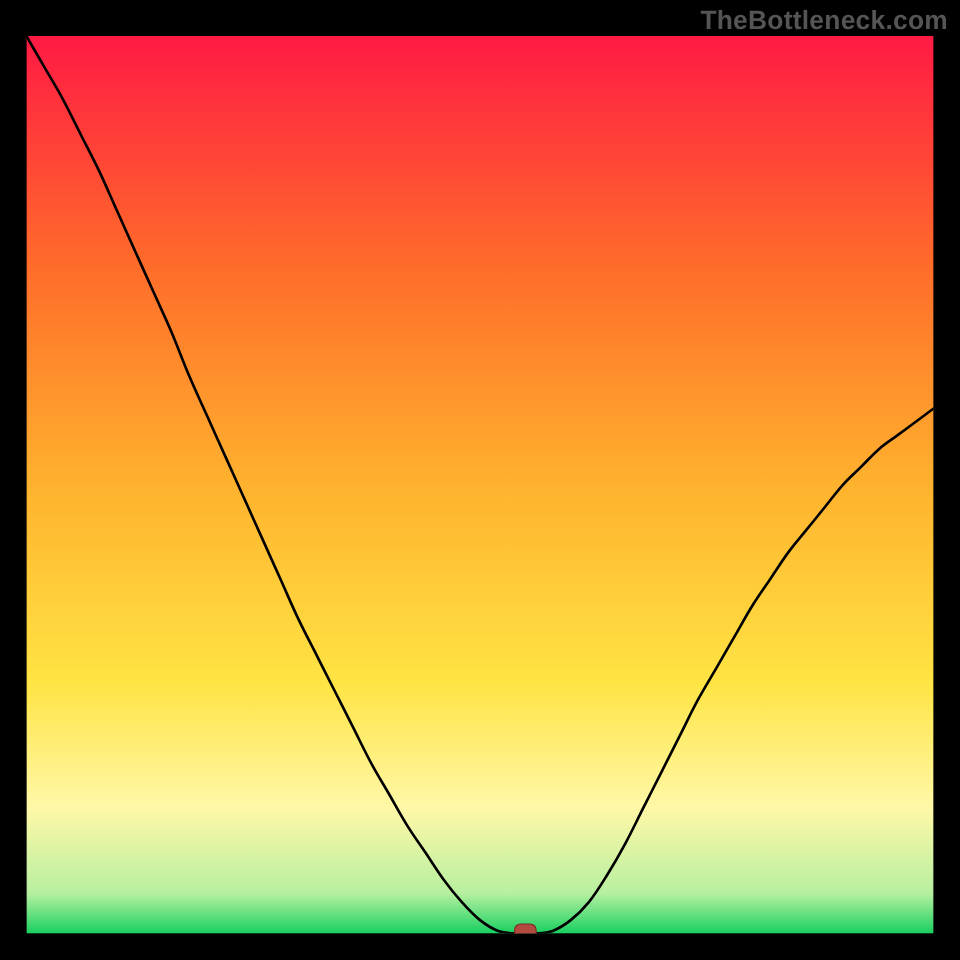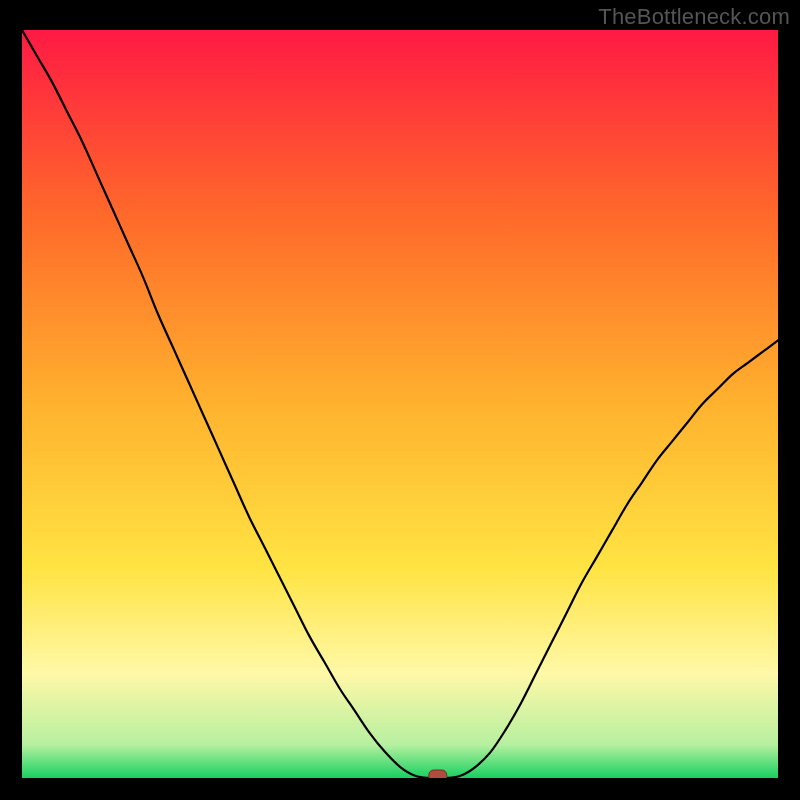--- a/index.html
+++ b/index.html
@@ -16,21 +16,21 @@
     width: 800px;
     height: 800px;
     background: #000;
   }
   .watermark {
     position: absolute;
     top: 4px;
     right: 10px;
     color: #555;
     font-size: 22px;
-    font-weight: 400;
+    font-weight: 700;
     letter-spacing: 0.2px;
     z-index: 5;
     user-select: none;
   }
   .plot-wrap {
     position: absolute;
     left: 22px;
     top: 30px;
     width: 756px;
     height: 748px;

